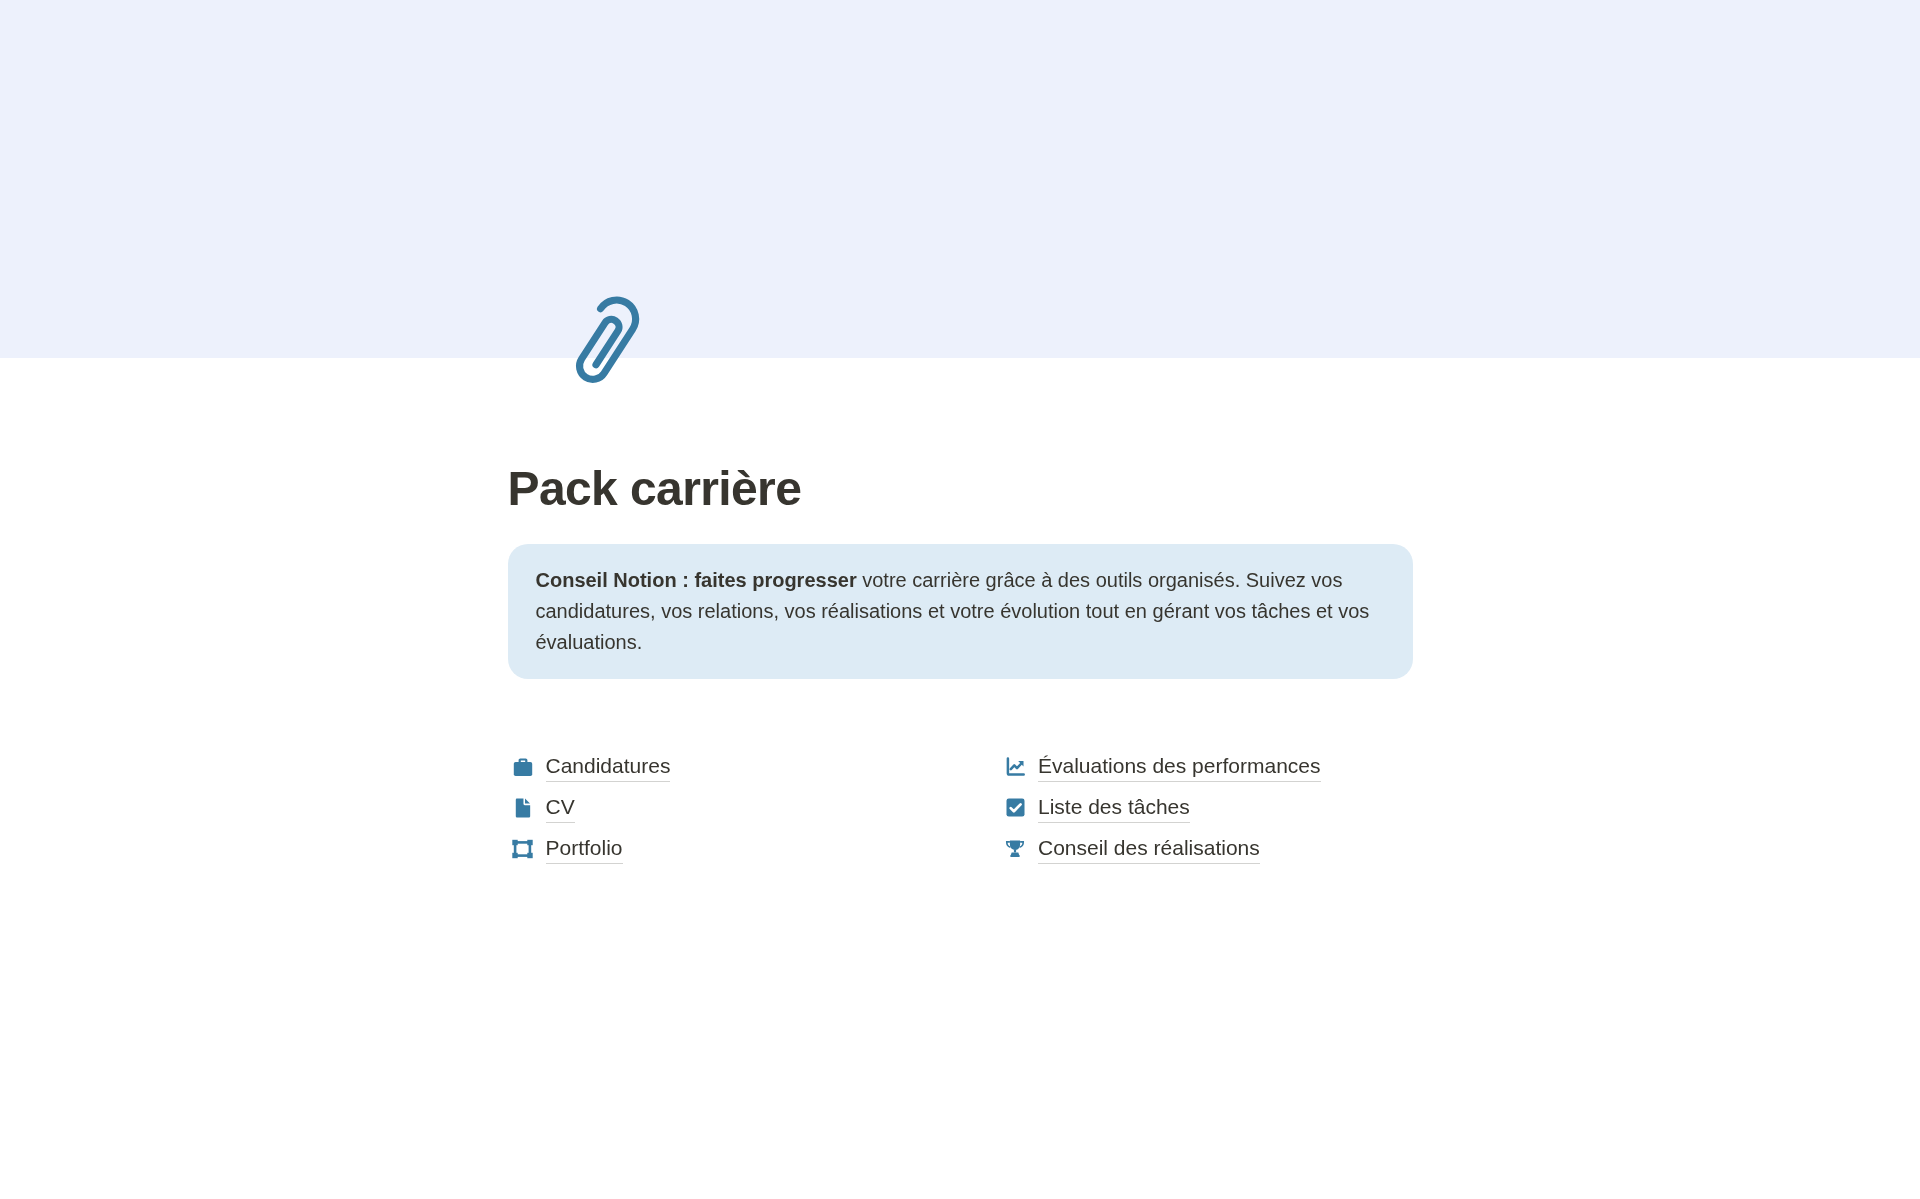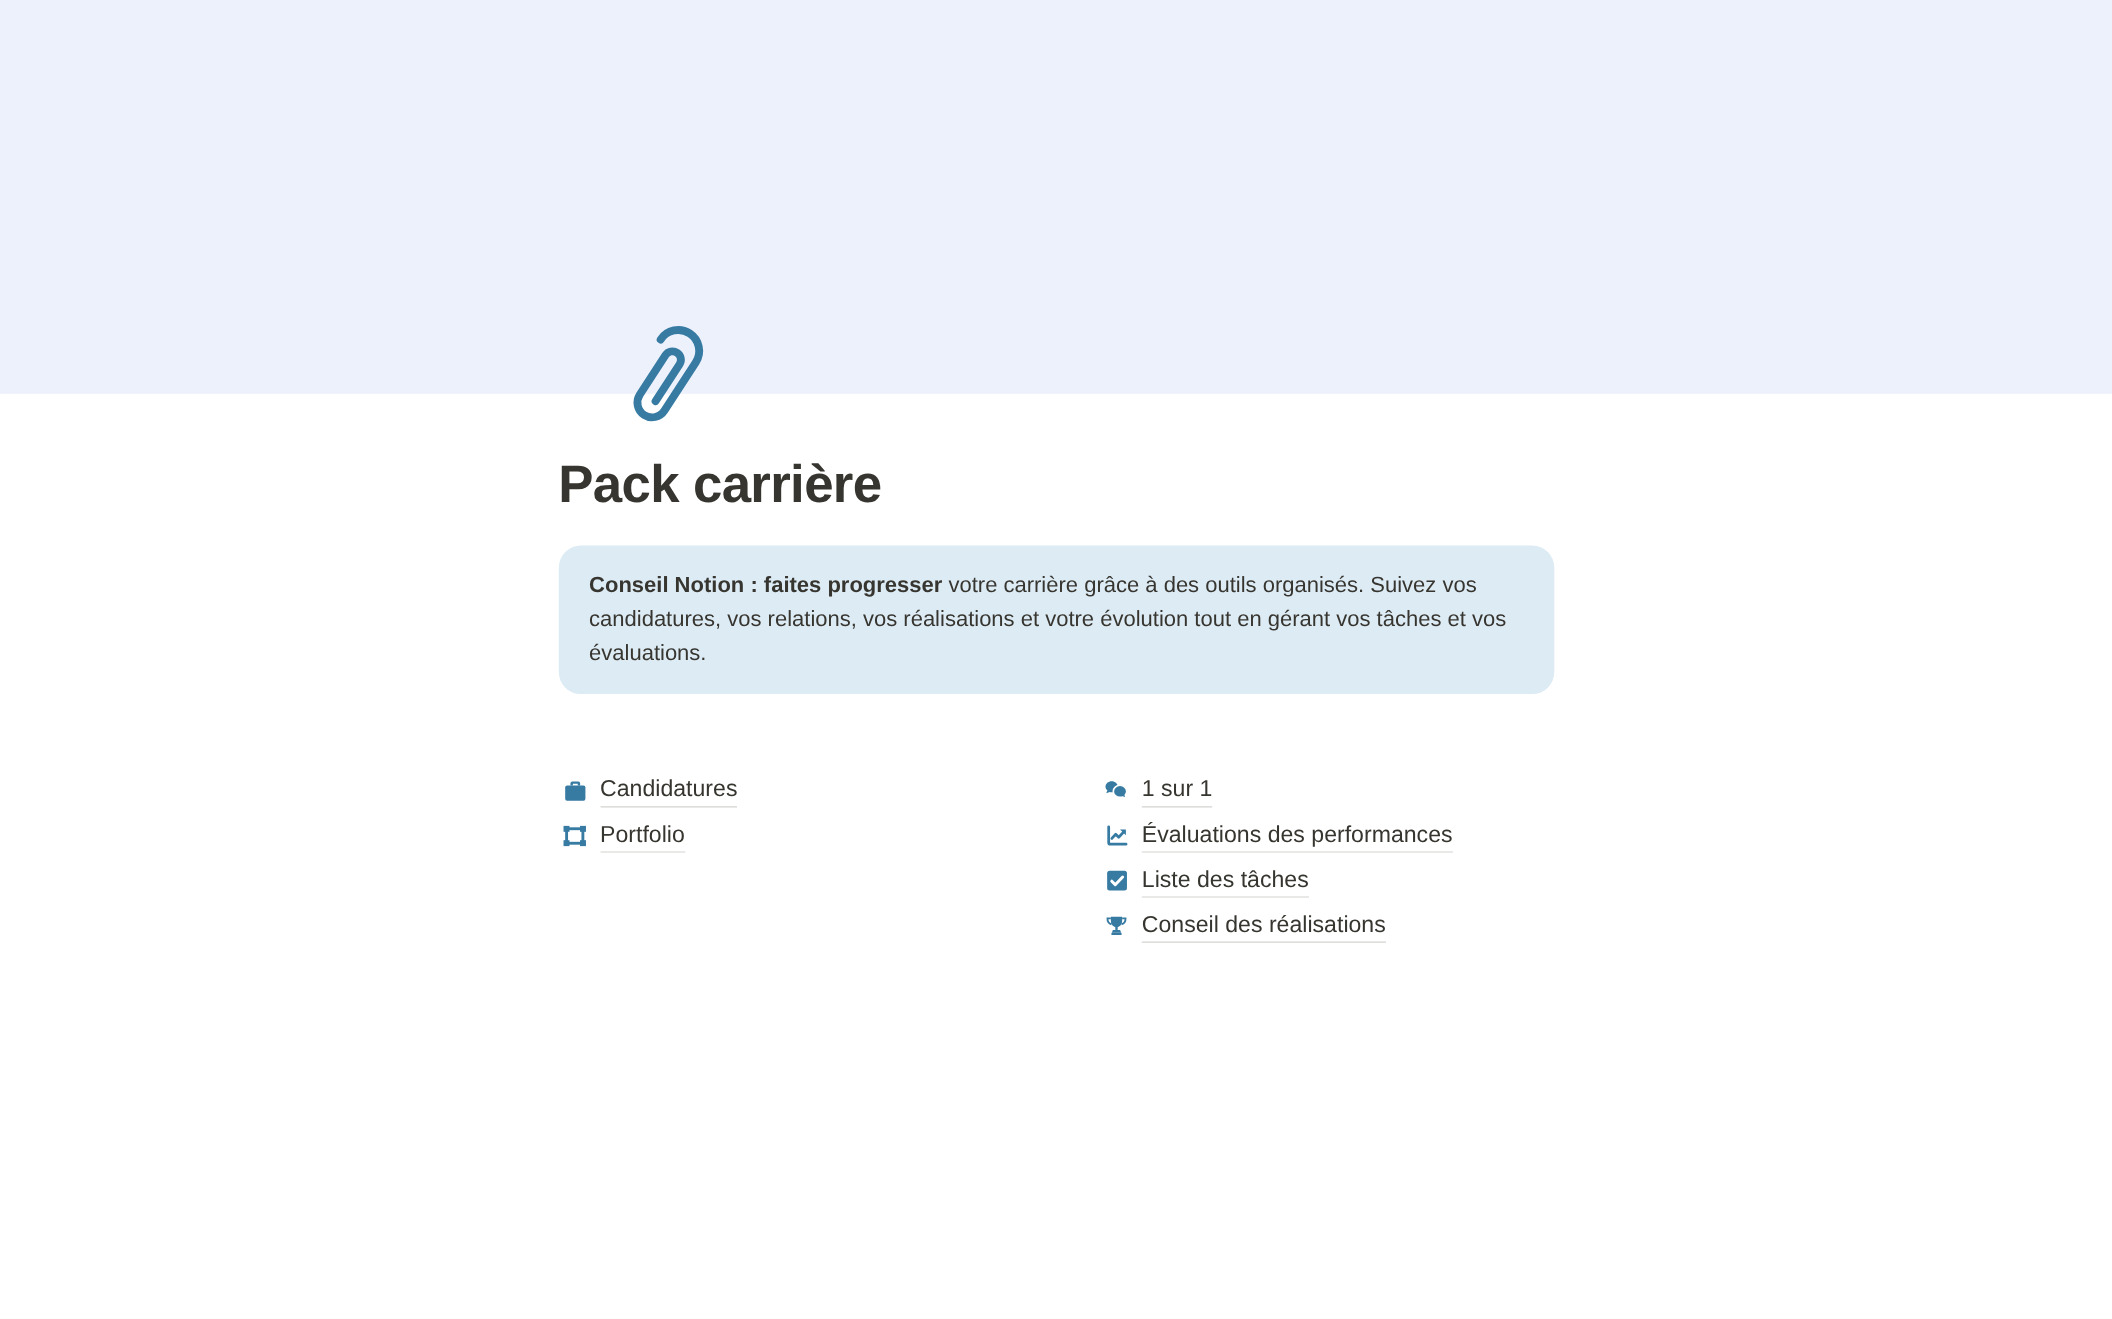--- a/index.html
+++ b/index.html
@@ -21,21 +21,21 @@
   }
   .page-icon {
     position:absolute;
     top:-80px; left:28px;
     width:130px; height:130px;
     display:flex; align-items:center; justify-content:center;
     cursor:pointer;
   }
   .page-icon svg { transform:rotate(33deg); }
   h1.title {
-    padding-top:54px;
+    padding-top:102px;
     font-size:48px;
     line-height:58px;
     font-weight:700;
     color:#37352f;
     letter-spacing:-0.6px;
   }
   .callout {
     margin-top:26px;
     width:100%;
     background:#ddebf5;
@@ -103,48 +103,48 @@
         <div class="link-row">
           <span class="link-icon">
             <svg width="24" height="24" viewBox="0 0 24 24" fill="#377ba3">
               <path d="M9.3 3.4h5.4c1 0 1.7.8 1.7 1.7V7h-2.2V5.6H9.8V7H7.6V5.1c0-.9.8-1.7 1.7-1.7z"></path>
               <rect x="2.8" y="7" width="18.4" height="14" rx="1.8"></rect>
             </svg>
           </span>
           <span class="link-label">Candidatures</span>
         </div>
 
+        <div class="link-row">
+          <span class="link-icon">
+            <svg width="23" height="24" viewBox="0 0 24 24" fill="#377ba3">
+              <path d="M6 2h7v5.6c0 .8.6 1.4 1.4 1.4H20v11.5c0 .8-.7 1.5-1.5 1.5h-12C5.7 22 5 21.3 5 20.5v-17C5 2.7 5.4 2 6 2z"></path>
+              <path d="M14.6 2.2 19.8 7.4h-5.2z"></path>
+            </svg>
+          </span>
+          <span class="link-label">CV</span>
+        </div>
 
         <div class="link-row">
           <span class="link-icon">
             <svg width="25" height="24" viewBox="0 0 24 24">
               <rect x="4.6" y="5.4" width="14.8" height="13.2" fill="none" stroke="#377ba3" stroke-width="2.6"></rect>
               <rect x="1.8" y="2.8" width="5.4" height="5.4" fill="#377ba3"></rect>
               <rect x="16.8" y="2.8" width="5.4" height="5.4" fill="#377ba3"></rect>
               <rect x="1.8" y="15.8" width="5.4" height="5.4" fill="#377ba3"></rect>
               <rect x="16.8" y="15.8" width="5.4" height="5.4" fill="#377ba3"></rect>
             </svg>
           </span>
           <span class="link-label">Portfolio</span>
         </div>
 
 
       </div>
 
       <div class="col">
 
-        <div class="link-row">
-          <span class="link-icon">
-            <svg width="27" height="24" viewBox="0 0 26 24" fill="#377ba3">
-              <path d="M8.6 3.2c3.1 0 5.6 2.2 5.6 5 0 2.8-2.5 5-5.6 5-.6 0-1.2-.1-1.7-.2l-3.2 1.2 1-2.7C3.6 10.6 3 9.5 3 8.2c0-2.8 2.5-5 5.6-5z"></path>
-              <path d="M16.2 6.9c3.4 0 6.1 2.4 6.1 5.4 0 1.3-.5 2.5-1.3 3.4l.9 3.1-3.3-1.2c-.7.2-1.6.3-2.4.3-3.4 0-6.1-2.4-6.1-5.4s2.7-5.6 6.1-5.6z" stroke="#ffffff" stroke-width="1.5"></path>
-            </svg>
-          </span>
-          <span class="link-label">1 sur 1</span>
-        </div>
 
         <div class="link-row">
           <span class="link-icon">
             <svg width="25" height="24" viewBox="0 0 24 24">
               <path d="M4.4 3.6v14.6c0 .7.6 1.3 1.3 1.3h14.5" fill="none" stroke="#377ba3" stroke-width="2.5" stroke-linecap="round"></path>
               <path d="M7.3 14.2l3.5-3.8 2.7 2.7 4.8-5.1" fill="none" stroke="#377ba3" stroke-width="2.5" stroke-linecap="round" stroke-linejoin="round"></path>
               <path d="M14.7 6h5.3v5.4z" fill="#377ba3"></path>
             </svg>
           </span>
           <span class="link-label">Évaluations des performances</span>

